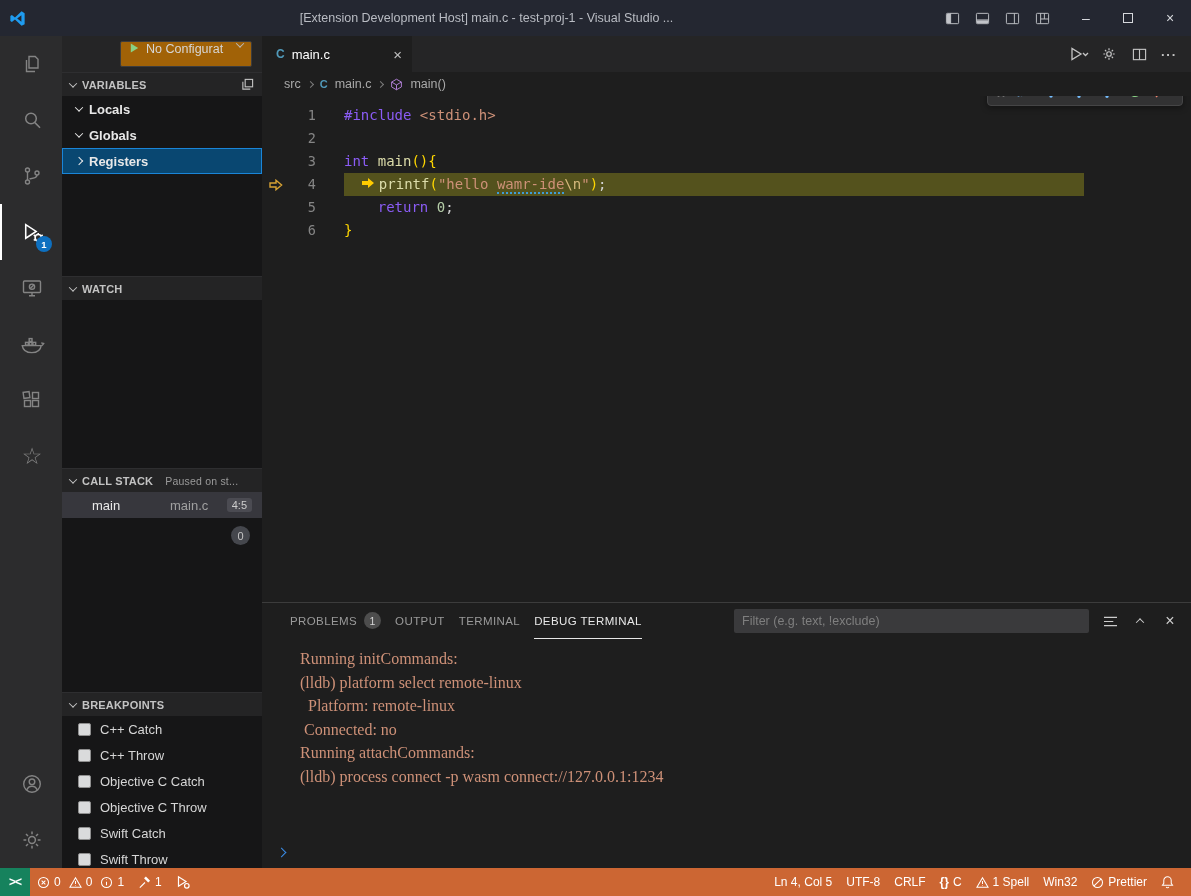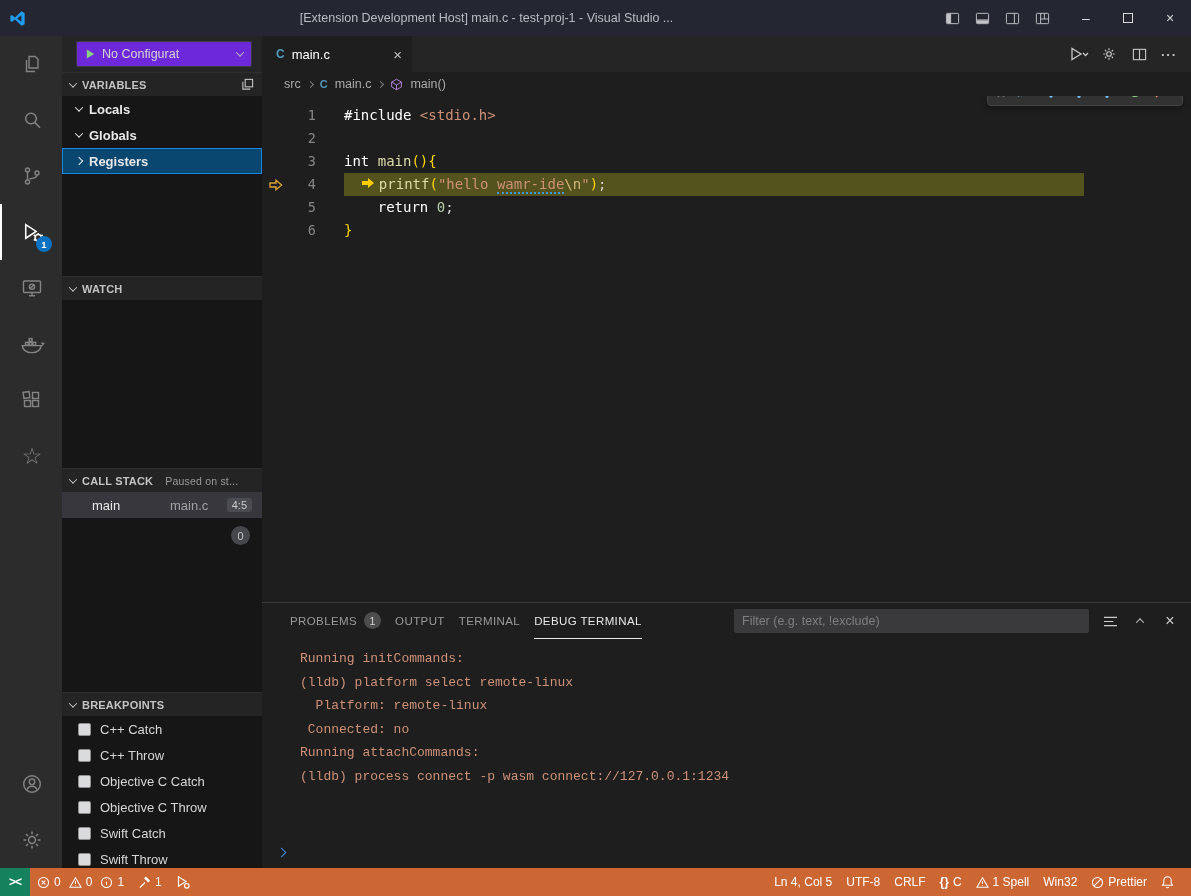--- a/index.html
+++ b/index.html
@@ -25,21 +25,21 @@
   .activitybar { width:62px; background:#2c2c2d; display:flex; flex-direction:column; justify-content:space-between; flex:0 0 62px; }
   .ab-group { display:flex; flex-direction:column; }
   .ab-item { height:56px; display:flex; align-items:center; justify-content:center; color:#848484; position:relative; border-left:2px solid transparent; }
   .ab-item.active { color:#ffffff; border-left:2px solid #ffffff; }
   .ab-badge { position:absolute; right:10px; bottom:8px; min-width:16px; height:16px; border-radius:50%; background:#0e70c0; color:#fff; font-size:9.5px; display:flex; align-items:center; justify-content:center; font-weight:700; }
   .ab-glyph { font-size:23px; line-height:1; }
 
   
   .sidebar { width:200px; background:#1b1b1c; flex:0 0 200px; display:flex; flex-direction:column; overflow:hidden; font-size:13px; }
   .config-row { height:36px; display:flex; align-items:center; padding:0 10px 0 14px; background:#252526; }
-  .config-dropdown { flex:1; height:26px; background:#6d28d9; border:1px solid #3c3c3d; border-radius:2px; display:flex; align-items:center; padding:0 8px; gap:6px; }
+  .config-dropdown { flex:1; height:26px; background:#a16207; border:1px solid #3c3c3d; border-radius:2px; display:flex; align-items:flex-start; padding:0 8px; gap:6px;margin-left:44px; }
   .config-label { flex:1; color:#d6d6d6; font-size:12.5px; white-space:nowrap; overflow:hidden; }
   .sec-header { height:24px; display:flex; align-items:center; gap:6px; padding:0 8px; background:#242425; border-top:1px solid #2e2e30; font-size:11px; font-weight:700; color:#c3c3c3; letter-spacing:.2px; flex:0 0 24px; }
   .sec-status { font-weight:400; color:#9a9a9a; font-size:10.5px; margin-left:6px; white-space:nowrap; }
   .sec-body { background:#161617; overflow:hidden; }
   .vars-body { height:180px; }
   .watch-body { height:168px; }
   .cs-body { height:200px; }
   .bp-body { flex:1; }
   .tree-row { height:26px; display:flex; align-items:center; gap:7px; padding-left:14px; color:#e8e8e8; font-weight:700; }
   .tree-row.selected { background:#094771; outline:1px solid #1a85d8; outline-offset:-1px; }
@@ -69,21 +69,21 @@
   .bc-c { color:#519aba; font-weight:700; font-size:11px; }
 
   .code-area { flex:1; position:relative; overflow:hidden; padding-top:8px; font-family:"DejaVu Sans Mono", monospace; font-size:14px; }
   .code-line { display:flex; height:23px; line-height:23px; padding-left:6px; }
   .glyph { width:22px; flex:0 0 22px; display:flex; align-items:center; }
   .line-num { width:26px; flex:0 0 26px; text-align:right; color:#858585; font-size:13.5px; }
   .num-gap { width:28px; flex:0 0 28px; }
   .line-content { white-space:pre; color:#d4d4d4; }
   .code-line.current .line-content { background:#54521d; width:740px; }
   .ip-icon { display:inline-block; width:18px; }
-  .tk-kw { color:#ffffff; }
+  .tk-kw { color:#8b5cf6; }
   .tk-fn { color:#dcdcaa; }
   .tk-str { color:#ce9178; }
   .tk-esc { color:#d7ba7d; }
   .tk-num { color:#b5cea8; }
   .tk-pl { color:#d4d4d4; }
   .tk-br { color:#ffd700; }
   .tk-spell { border-bottom:2px dotted #3f9cd8; }
 
   
   .debug-toolbar { position:absolute; top:48px; right:8px; height:30px; background:#323233; border:1px solid #454546; border-radius:4px; box-shadow:0 2px 6px rgba(0,0,0,.4); display:flex; align-items:center; padding:0 6px; gap:2px; z-index:5; }
@@ -96,21 +96,21 @@
   .panel-tabs { display:flex; gap:14px; height:100%; }
   .panel-tab { display:flex; align-items:center; gap:7px; color:#9a9a9a; font-size:11.5px; letter-spacing:.4px; height:100%; border-bottom:1px solid transparent; }
   .panel-tab.active { color:#e7e7e7; border-bottom:1px solid #e7e7e7; }
   .panel-tab .badge { min-width:17px; height:17px; border-radius:50%; background:#4d4d4d; color:#d7d7d7; font-size:10.5px; display:flex; align-items:center; justify-content:center; }
   .panel-spacer { flex:1; }
   .panel-filter { width:355px; height:24px; background:#3a3a3c; border-radius:2px; display:flex; align-items:center; margin-right:10px; }
   .panel-filter input { flex:1; background:transparent; border:0; outline:0; color:#86efac; font-size:12.5px; padding:0 8px; font-family:"Liberation Sans", sans-serif; }
   .panel-filter input::placeholder { color:#7f7f7f; }
   .panel-actions { display:flex; align-items:center; gap:8px; color:#cccccc; }
   .pa { width:22px; height:22px; display:flex; align-items:center; justify-content:center; }
-  .console { flex:1; padding:8px 4px 0 38px; font-family:Liberation Mono, monospace; font-size:13px; overflow:hidden; }
+  .console { flex:1; padding:8px 4px 0 38px; font-family:Liberation Serif, serif; font-size:16px; overflow:hidden; }
   .console-line { white-space:pre; line-height:23.5px; color:#ce9178; }
   .console-prompt { position:absolute; left:16px; bottom:8px; display:flex; align-items:center; gap:8px; width:900px; }
   .prompt-chev { width:7px; height:7px; border-right:1.8px solid #3b8eea; border-bottom:1.8px solid #3b8eea; transform:rotate(-45deg); }
   .console-prompt input { flex:1; background:transparent; border:0; outline:0; color:#ccc; font-family:"DejaVu Sans Mono", monospace; font-size:13px; }
 
   
   .statusbar { height:28px; flex:0 0 28px; background:#cc6633; display:flex; align-items:center; color:#ffffff; font-size:12px; }
   .sb-remote { height:100%; background:#16825d; display:flex; align-items:center; padding:0 9px; font-weight:700; letter-spacing:-1px; font-size:12px; }
   .sb-item { display:flex; align-items:center; gap:4px; padding:0 7px; height:100%; white-space:nowrap; }
   .sb-left { display:flex; align-items:center; height:100%; }

